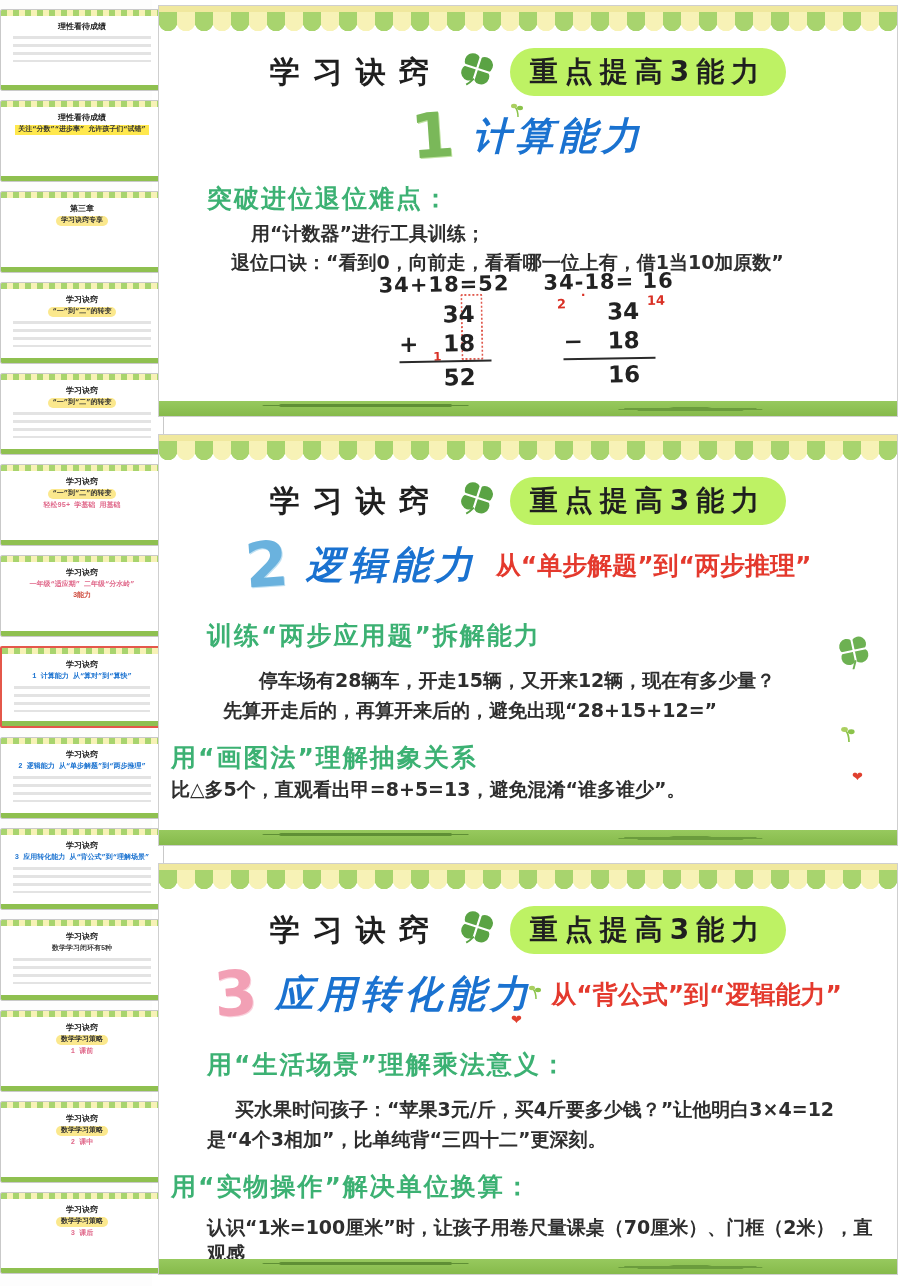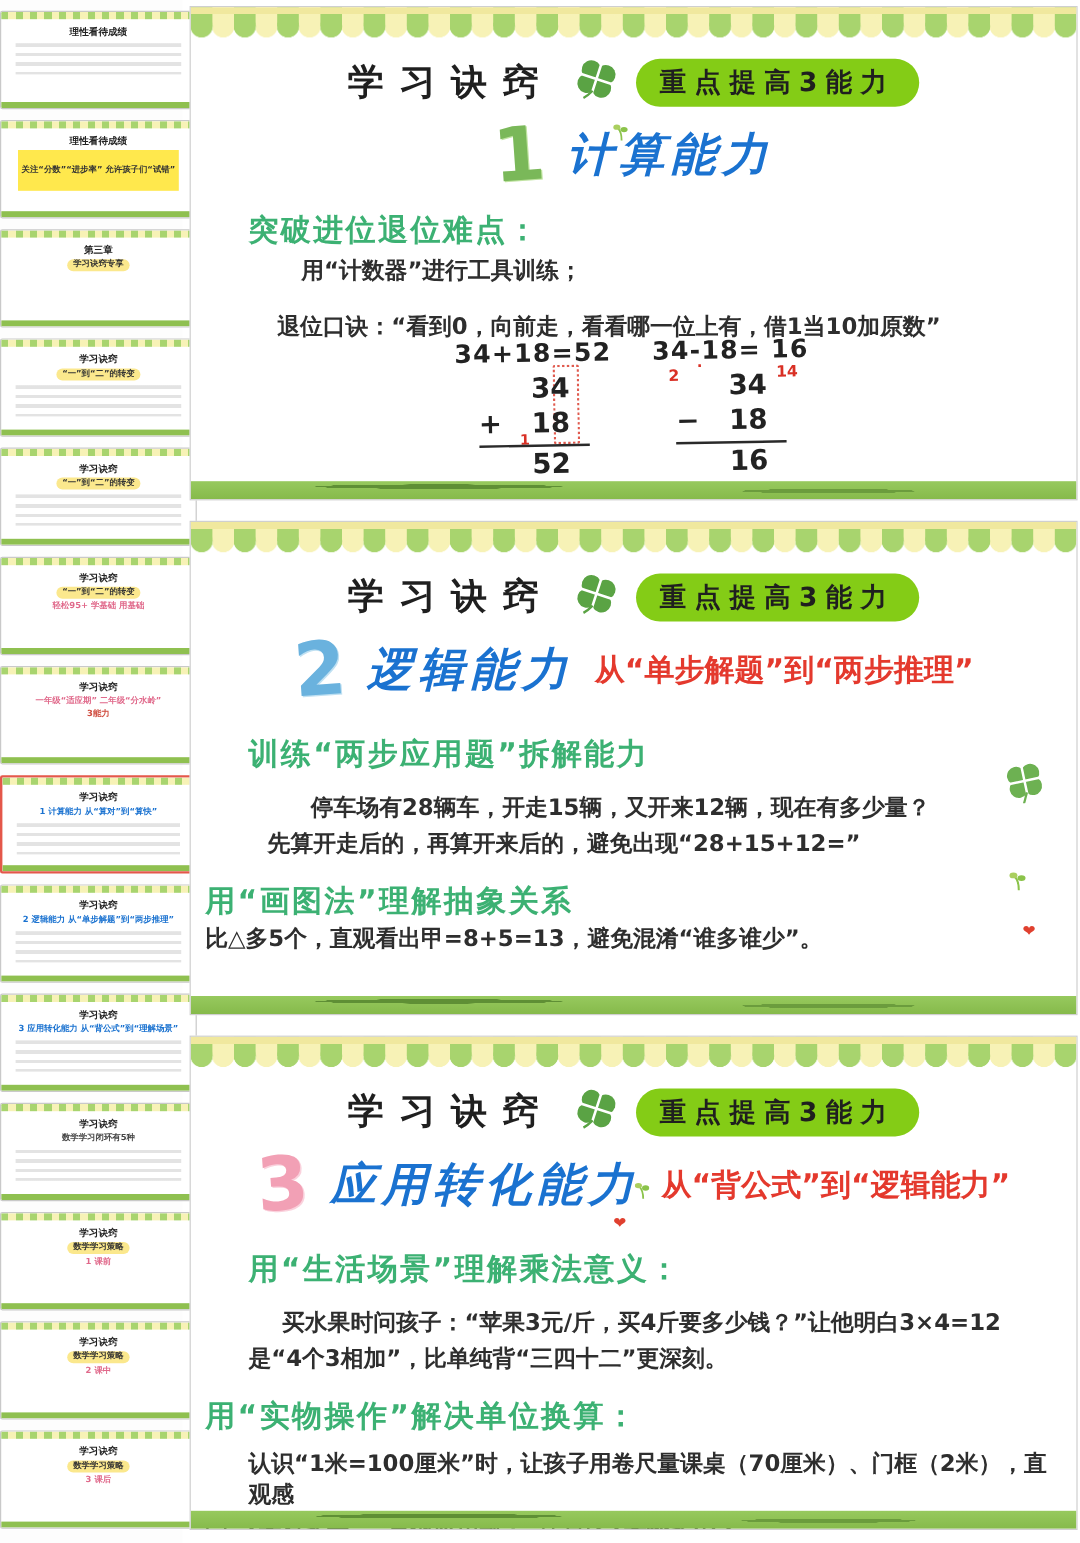--- a/index.html
+++ b/index.html
@@ -3,30 +3,30 @@
 <meta charset="utf-8">
 <style>
   * { margin:0; padding:0; box-sizing:border-box; }
   html,body { background:#fff; }
   body { font-family:"DejaVu Sans","Liberation Sans",sans-serif; }
   .app { position:relative; width:900px; height:1286px; background:#ffffff; overflow:hidden; }
 
   
   .sidebar { position:absolute; left:0; top:0; width:152px; height:1286px; background:#fdfdfd; padding-top:9px; }
   .thumb { position:relative; width:164px; height:82px; margin:0 auto 9px; background:#fff;
-           border:1px solid #c9c9c9; border-radius:2px; overflow:hidden; cursor:pointer; }
+           border:1px solid #c9c9c9; border-radius:2px; overflow:hidden; cursor:pointer;font-family:Liberation Mono, monospace; }
   .thumb.selected { border:2px solid #e4574a; }
   .t-scallop { height:6px; background:repeating-linear-gradient(90deg,#a8d46e 0 6px,#f7f2b6 6px 12px); }
   .t-grass { position:absolute; left:0; right:0; bottom:0; height:5px; background:#8fc050; }
   .t-title { margin-top:6px; text-align:center; font-size:8px; font-weight:700; color:#222; line-height:1.3; }
   .t-accent { margin-top:2px; text-align:center; font-size:7px; font-weight:700; color:#cf4a3c; line-height:1.4; }
   .t-accent.pill-mini { display:block; width:max-content; max-width:120px; margin:2px auto 0; background:#fbe88d; color:#333; border-radius:6px; padding:0 5px; }
   .t-accent.blue { color:#1a72d0; }
   .t-accent.dark { color:#444; }
-  .t-accent.hl-y { background:#ffe84d; color:#333; width:max-content; margin:2px auto 0; display:block; padding:12px 3px; }
+  .t-accent.hl-y { background:#ffe84d; color:#333; width:max-content; margin:2px auto 0; display:block; padding:0 3px; }
   .t-sub { margin-top:1px; text-align:center; font-size:7px; font-weight:700; color:#e0688a; }
   .t-bars { margin:4px 12px 0; height:26px;
             background:repeating-linear-gradient(#e3e3e3 0 3px,transparent 3px 8px); }
 
   
   .main { position:absolute; left:158px; top:5px; width:740px; }
   .slide { position:relative; width:740px; height:412px; background:#fff; border:1px solid #cfcfcf;
            margin-bottom:17px; overflow:hidden; }
 
   .scallops { height:26px;
@@ -40,38 +40,38 @@
 
   .grass { position:absolute; left:0; right:0; bottom:0; height:15px;
     background:
       radial-gradient(ellipse 170px 3px at 28% 30%, #5f8f35 0 60%, transparent 61%),
       radial-gradient(ellipse 120px 3px at 72% 55%, #6b9c3d 0 60%, transparent 61%),
       linear-gradient(#97c95e,#86ba4b); }
 
   .slide-header { display:flex; align-items:center; justify-content:center; gap:16px; margin-top:16px; }
   .slide-title { font-size:30px; font-weight:800; color:#1f1f1f; letter-spacing:13px; }
   .clover { display:inline-block; transform:rotate(18deg); }
-  .pill { background:#84cc16; border-radius:24px; padding:5px 20px; font-size:22px; font-weight:800;
+  .pill { background:#bef264; border-radius:24px; padding:5px 20px; font-size:28px; font-weight:800;
           color:#1f1f1f; letter-spacing:7px; }
 
   .ability-row { display:flex; align-items:center; justify-content:center; gap:18px; margin-top:6px; height:68px; }
   .big-num { font-size:62px; font-weight:900; line-height:1; transform:rotate(-4deg); }
   .n1 { color:#7ab859; text-shadow:1px 1px 0 #bfe3a0; }
   .n2 { color:#6ab2de; text-shadow:1px 1px 0 #bfe0f2; }
   .n3 { color:#f2a0b5; text-shadow:1px 1px 0 #fad2dd; }
   .ability { font-size:38px; font-weight:900; font-style:italic; color:#1a72d0; letter-spacing:5px; }
   .from-to { font-size:25px; font-weight:800; color:#e4392d; }
 
   .g-head { font-size:25px; font-weight:800; color:#3cb173; letter-spacing:2px; }
   .bl { font-size:19px; font-weight:700; color:#2e2e2e; line-height:1.35; }
 
   
   .s1 .g-head.h1 { margin:12px 0 6px 48px; }
   .s1 .bl.l1 { margin-left:92px; }
-  .s1 .bl.l2 { margin-left:72px; margin-top:20px; }
+  .s1 .bl.l2 { margin-left:72px; margin-top:3px; }
   .s1 .row2 { display:flex; margin-top:10px; padding:0 6px 0 4px; }
   .s1 .left-col { width:420px; }
   .s1 .left-col .g-head { margin:0 0 8px 10px; }
   .s1 .left-col .bl { font-size:18px; }
   .s1 .left-col .bl.p1 { margin-left:36px; }
   .s1 .left-col .bl.p2 { margin-left:4px; }
   .s1 .left-col .bl.p3 { margin-left:2px; }
 
   .math-col { flex:1; display:flex; gap:34px; justify-content:center; color:#222; transform:rotate(-1deg); margin-top:-14px; }
   .math-block { text-align:center; }

